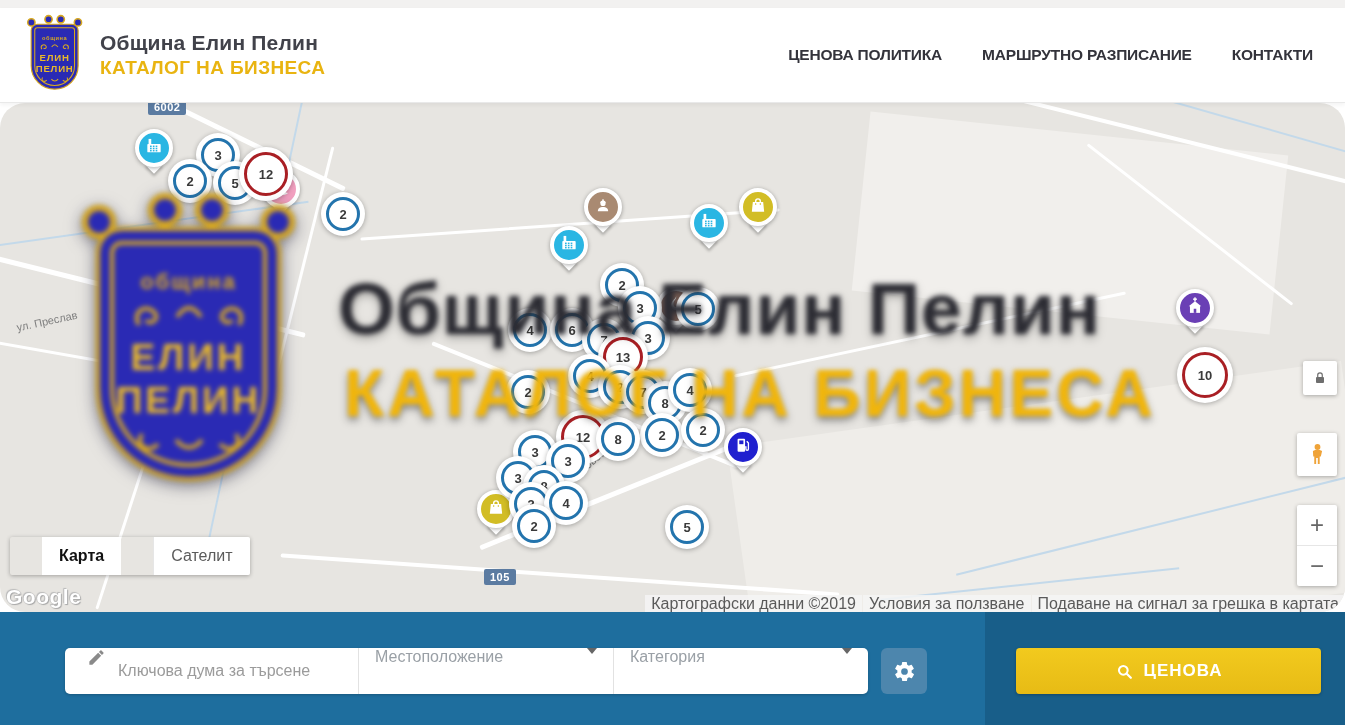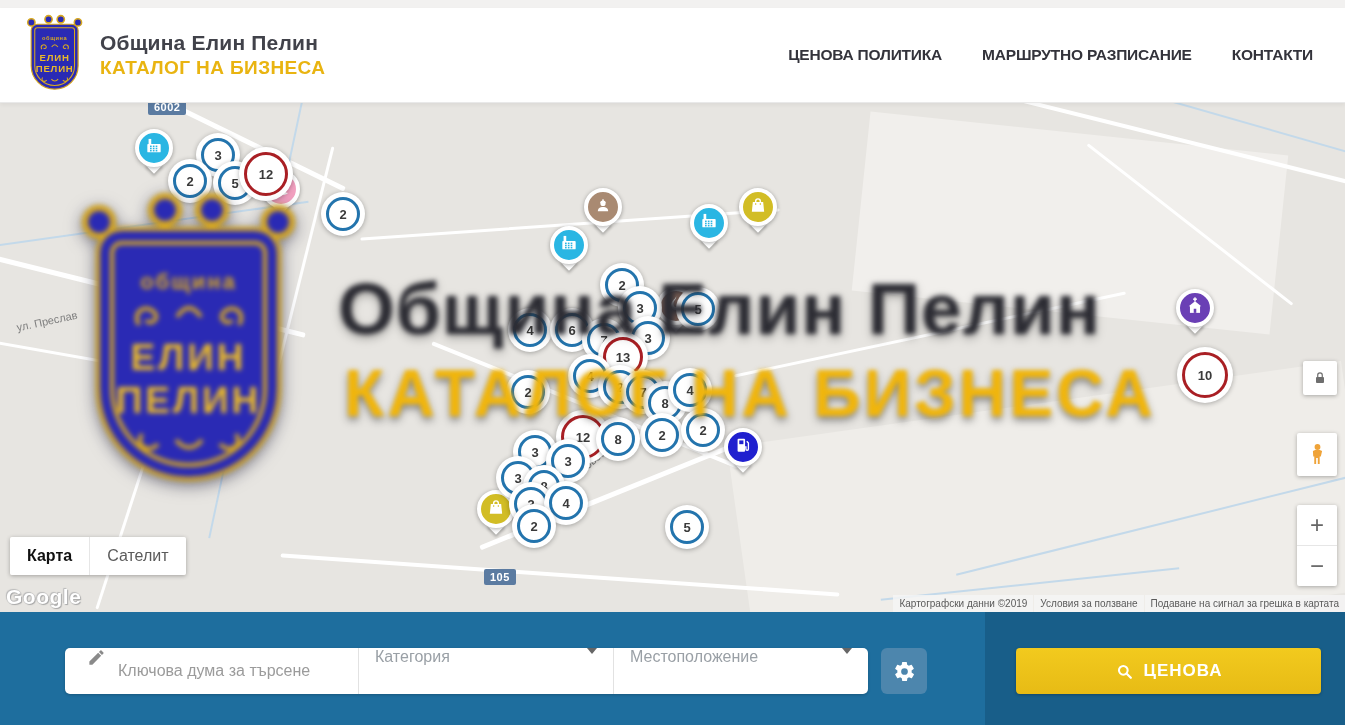--- a/index.html
+++ b/index.html
@@ -24,21 +24,21 @@
   .crest-obshtina { color:#d7a820; font-size:22px; font-weight:bold; letter-spacing:2px; }
   .crest-name { color:#e9b92a; font-size:37px; font-weight:bold; letter-spacing:3px; line-height:1.15; text-align:center; }
   .crest-orn { margin:6px 0; }
 
   .brand-text .line1 { font-size:21px; font-weight:bold; color:#41424a; letter-spacing:.2px; }
   .brand-text .line2 { font-size:19px; font-weight:bold; color:#e9b411; letter-spacing:.4px; margin-top:2px; }
   .nav { display:flex; gap:40px; align-items:flex-end; padding-right:4px; }
   .nav a { text-decoration:none; color:#33333b; font-size:15.5px; font-weight:bold; letter-spacing:-.2px; cursor:pointer; }
 
   
-  .map { position:relative; width:1345px; height:509px; background:#e7e5e1; overflow:hidden; }
+  .map { position:relative; width:1345px; height:509px; background:#e7e5e1; overflow:hidden;border-radius:25px; }
   .poly { position:absolute; }
   .road { position:absolute; background:#ffffff; border-radius:2px; }
   .stream { position:absolute; background:#c3d9ea; }
   .street-label { position:absolute; color:#7e7e7e; font-size:11px; white-space:nowrap; }
   .road-shield { position:absolute; background:#5b7ba1; color:#fff; font-size:11px; font-weight:bold;
       padding:2px 6px; border-radius:2px; letter-spacing:.5px; }
 
   
   .pin { position:absolute; z-index:5; }
   .pin .tail { position:absolute; width:13px; height:13px; background:#fff; left:50%; bottom:-4px;
@@ -54,27 +54,27 @@
   
   .wm { position:absolute; z-index:10; pointer-events:none; }
   .wm-crest { left:86px; top:106px; filter:blur(2.4px) drop-shadow(0 4px 8px rgba(10,10,40,.55)); }
   .wm-title { left:338px; top:164px; width:880px; font-size:73px; font-weight:bold; color:#2c2c33; letter-spacing:1px;
       filter:blur(2.6px); text-shadow:0 3px 8px rgba(0,0,0,.35); white-space:nowrap; }
   .wm-subtitle { left:344px; top:252px; width:860px; font-size:66px; font-weight:bold; color:#f0b50c; letter-spacing:3px;
       filter:blur(2px); text-shadow:0 4px 7px rgba(35,35,35,.55); white-space:nowrap; }
 
   
   .maptype { position:absolute; left:10px; top:434px; display:flex; z-index:20; box-shadow:0 1px 4px rgba(0,0,0,.3); border-radius:2px; overflow:hidden; }
-  .maptype .mt { background:#fff; height:38px; display:flex; align-items:center; padding:0 17px; font-size:16px; cursor:pointer; }
+  .maptype .mt { background:#fff; height:38px; display:flex; align-items:center; padding:0 17px; font-size:16px; cursor:pointer;margin-left:32px; }
   .maptype .mt.active { font-weight:bold; color:#111; }
   .maptype .mt.inactive { color:#5b5b5b; border-left:1px solid #e6e6e6; }
   .glogo { position:absolute; left:6px; top:482px; z-index:20; font-size:21px; font-weight:bold; color:#fff; letter-spacing:.5px;
       text-shadow:0 0 1px #9e9e9e, 1px 1px 1px #a8a8a8, -1px -1px 1px #bdbdbd; }
   .attribution { position:absolute; right:0; bottom:0; height:17px; z-index:20; display:flex; align-items:flex-end;
-      font-size:10px; color:#5a5a5a; }
+      font-size:16px; color:#5a5a5a; }
   .attribution span { background:rgba(245,245,245,.85); height:17px; display:flex; align-items:center; padding:0 6px; margin-left:1px; cursor:pointer; }
   .ctrl { position:absolute; background:#fff; z-index:20; border-radius:2px; box-shadow:0 1px 4px rgba(0,0,0,.3);
       display:flex; align-items:center; justify-content:center; cursor:pointer; }
   .ctrl-lock { left:1303px; top:258px; width:34px; height:34px; }
   .ctrl-peg { left:1297px; top:330px; width:40px; height:43px; }
   .zoomctl { position:absolute; left:1297px; top:402px; width:40px; height:81px; background:#fff; z-index:20;
       border-radius:2px; box-shadow:0 1px 4px rgba(0,0,0,.3); display:flex; flex-direction:column; }
   .zoomctl .zb { flex:1; display:flex; align-items:center; justify-content:center; font-size:24px; color:#666; cursor:pointer; }
   .zoomctl .zb:first-child { border-bottom:1px solid #e6e6e6; }
 
@@ -508,25 +508,25 @@
   <div class="right-panel"></div>
 
   <div class="search-box">
     <div class="sb-section sb-keyword">
       <svg viewBox="0 0 24 24" width="19" height="19">
           <path fill="#8a8a8a" d="M3 17.2V21h3.8L17.9 9.9l-3.8-3.8zM20.7 7.1a1 1 0 0 0 0-1.4l-2.4-2.4a1 1 0 0 0-1.4 0l-1.8 1.8 3.8 3.8z"></path>
         </svg>
       <input type="text" placeholder="Ключова дума за търсене" style="">
     </div>
     <div class="sb-section sb-select">
+      <span class="sel-label">Местоположение</span>
+      <span class="arrow-down"></span>
+    </div>
+    <div class="sb-section sb-select">
       <span class="sel-label">Категория</span>
-      <span class="arrow-down"></span>
-    </div>
-    <div class="sb-section sb-select">
-      <span class="sel-label">Местоположение</span>
       <span class="arrow-down"></span>
     </div>
   </div>
 
   <button class="gear-btn">
     <svg viewBox="0 0 24 24" width="23" height="23">
         <path fill="#fff" d="M19.4 13c.04-.33.06-.66.06-1s-.02-.67-.06-1l2.1-1.65a.5.5 0 0 0 .12-.64l-2-3.46a.5.5 0 0 0-.6-.22l-2.5 1a7.3 7.3 0 0 0-1.7-1l-.4-2.65A.5.5 0 0 0 14 2h-4a.5.5 0 0 0-.5.42l-.4 2.65c-.6.25-1.17.6-1.7 1l-2.5-1a.5.5 0 0 0-.6.22l-2 3.46a.5.5 0 0 0 .12.64L4.6 11c-.04.33-.06.66-.06 1s.02.67.06 1l-2.1 1.65a.5.5 0 0 0-.12.64l2 3.46c.13.22.4.3.6.22l2.5-1c.53.4 1.1.75 1.7 1l.4 2.65a.5.5 0 0 0 .5.42h4a.5.5 0 0 0 .5-.42l.4-2.65c.6-.25 1.17-.6 1.7-1l2.5 1c.23.09.47 0 .6-.22l2-3.46a.5.5 0 0 0-.12-.64zM12 15.5a3.5 3.5 0 1 1 0-7 3.5 3.5 0 0 1 0 7z"></path>
       </svg>
   </button>
 

